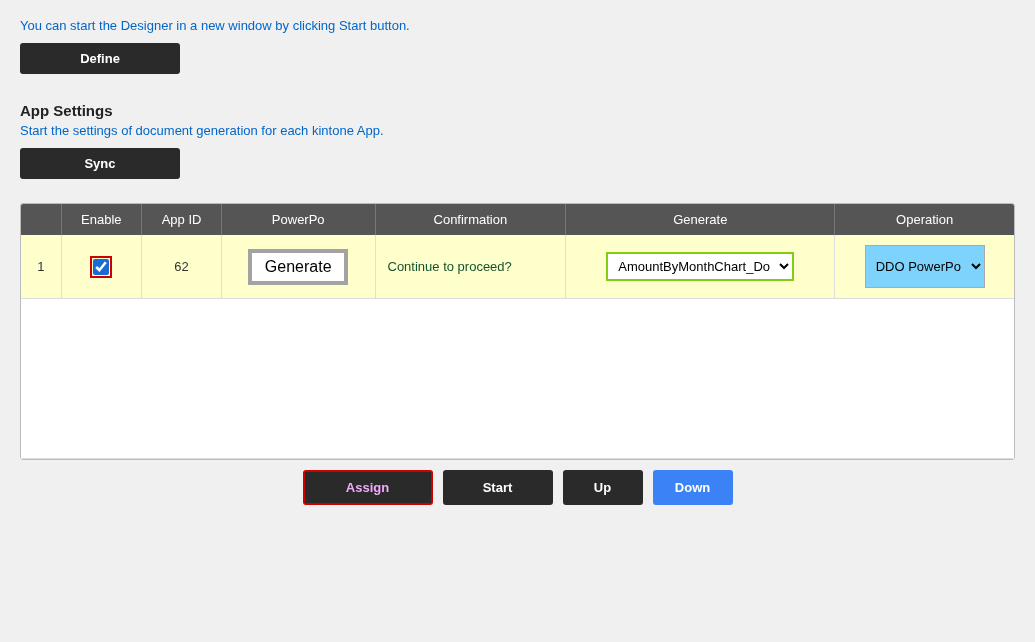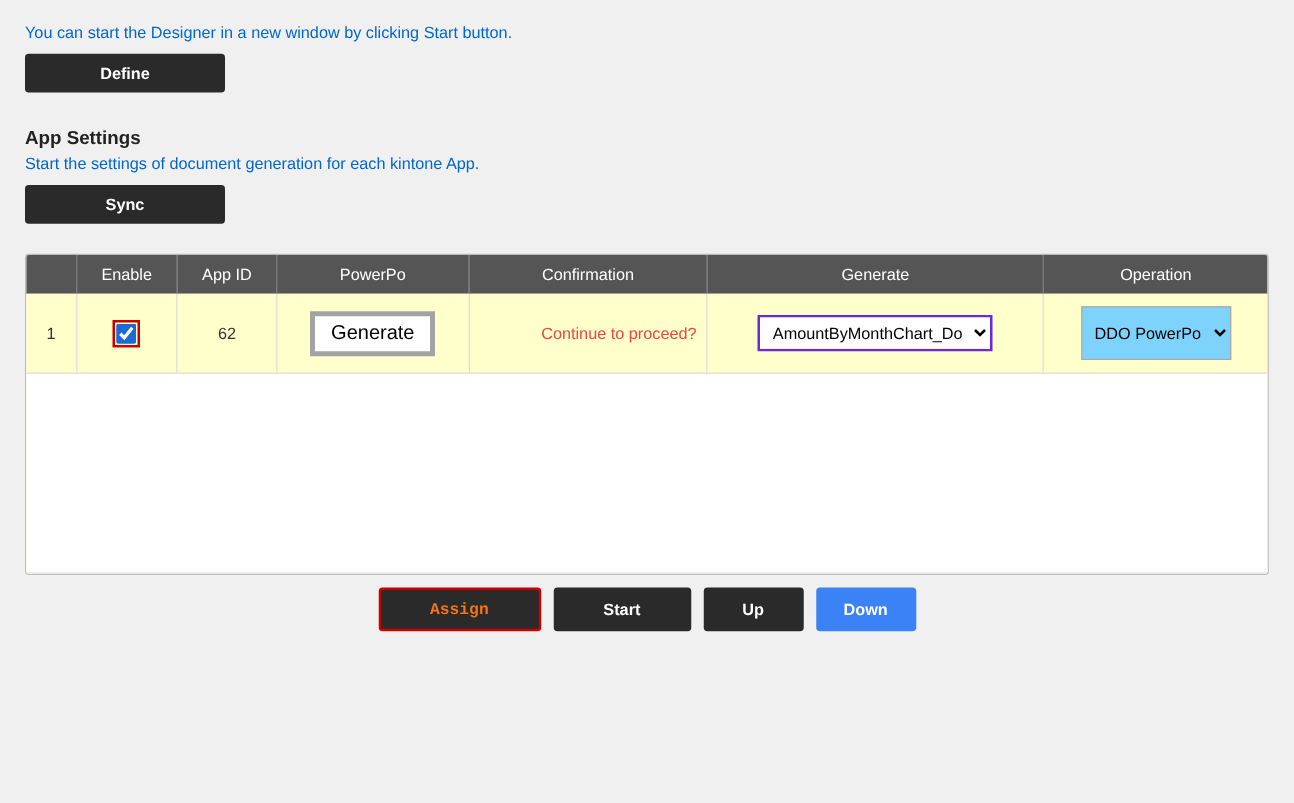--- a/index.html
+++ b/index.html
@@ -108,27 +108,27 @@
     }
     .button-input {
       border: 4px solid #a3a3a3;
       background: #fff;
       padding: 5px 10px;
       font-size: 16px;
       width: 100px;
       text-align: center;
     }
     .confirmation-cell {
-      text-align: right;
+      text-align: left;
       padding-left: 12px;
-      color: #ef4444;
+      color: #14532d;
       min-width: 120px;
     }
     .template-select-wrapper {
-      border: 2px solid #6d28d9;
+      border: 2px solid #84cc16;
       display: inline-flex;
       align-items: center;
     }
     .template-select {
       border: none;
       background: #fff;
       padding: 4px 6px;
       font-size: 13px;
       min-width: 160px;
       cursor: pointer;
@@ -144,29 +144,28 @@
     }
     .bottom-buttons {
       display: flex;
       justify-content: center;
       gap: 10px;
       margin-top: 10px;
       padding-bottom: 10px;
     }
     .btn-assign {
       background: #2a2a2a;
-      color: #f97316;
+      color: #f0abfc;
       border: 2px solid #cc0000;
       padding: 8px 0;
       width: 130px;
       font-size: 13px;
       font-weight: bold;
       cursor: pointer;
       border-radius: 3px;
-      font-family: Liberation Mono, monospace;
     }
     .btn-remove {
       background: #2a2a2a;
       color: #fff;
       border: none;
       padding: 8px 0;
       width: 110px;
       font-size: 13px;
       font-weight: bold;
       cursor: pointer;

